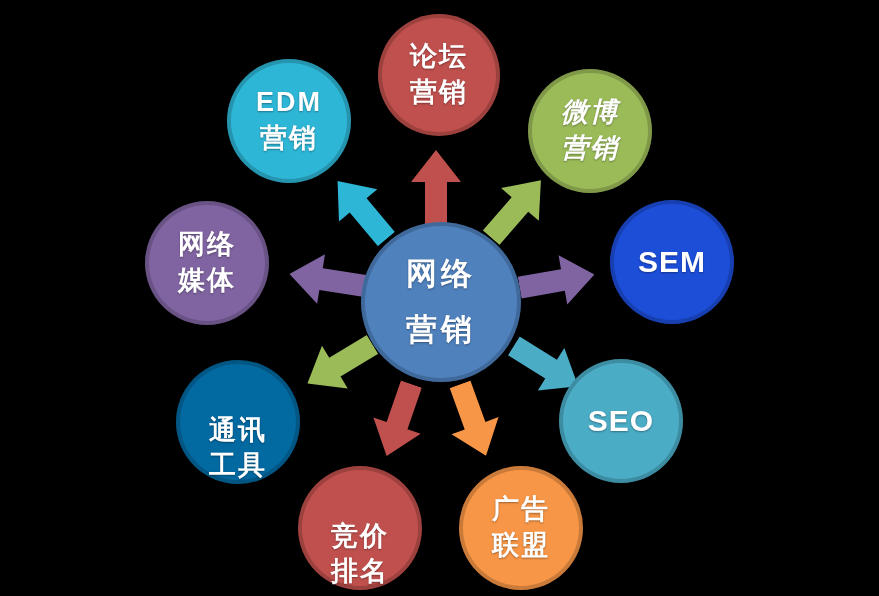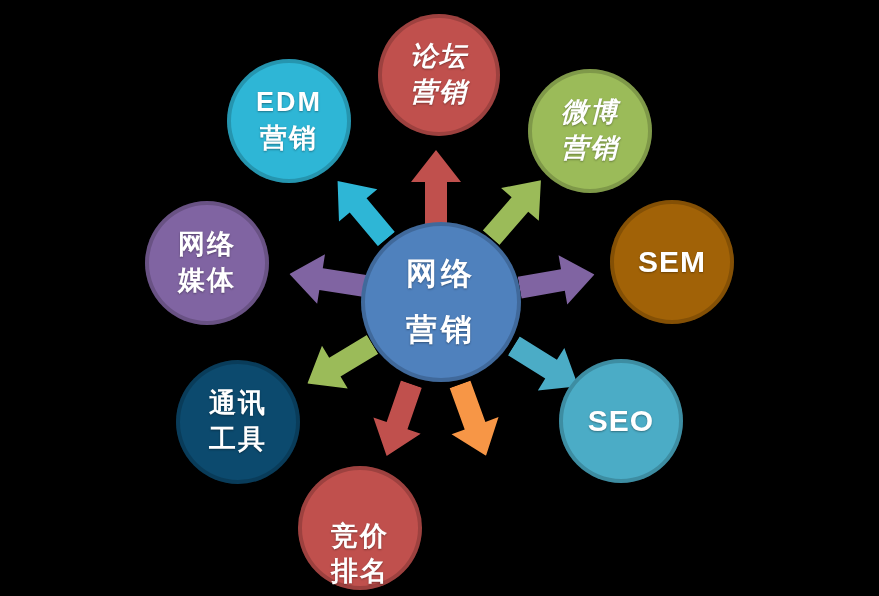--- a/index.html
+++ b/index.html
@@ -101,43 +101,47 @@
     </div>
     <div class="arrow" style="left: 435px; top: 394px; transform: rotate(70deg);">
       <svg width="76" height="52" viewBox="0 0 76 52">
         <polygon points="0,15 44,15 44,1 76,26 44,51 44,37 0,37" fill="#f79646"></polygon>
       </svg>
     </div>
     <div class="circle center-node" style="left: 361px; top: 222px; width: 160px; height: 160px; background: rgb(79, 129, 189);">
       <div class="label-line">网络</div>
       <div class="label-line">营销</div>
     </div>
-    <div class="circle node" style="left: 378px; top: 14px; width: 122px; height: 122px; background: rgb(192, 80, 77); font-style: italic;">
+    <div class="circle node" style="left: 378px; top: 14px; width: 122px; height: 122px; background: rgb(192, 80, 77);">
       <div class="label-line">论坛</div>
       <div class="label-line">营销</div>
     </div>
     <div class="circle node" style="left: 227px; top: 59px; width: 124px; height: 124px; background: rgb(46, 182, 214);">
       <div class="label-line">EDM</div>
       <div class="label-line">营销</div>
     </div>
     <div class="circle node" style="left: 528px; top: 69px; width: 124px; height: 124px; background: rgb(155, 187, 89); font-style: italic;">
       <div class="label-line">微博</div>
       <div class="label-line">营销</div>
     </div>
     <div class="circle node" style="left: 145px; top: 201px; width: 124px; height: 124px; background: rgb(128, 100, 162);">
       <div class="label-line">网络</div>
       <div class="label-line">媒体</div>
     </div>
-    <div class="circle node" style="left: 610px; top: 200px; width: 124px; height: 124px; background: #a16207;">
+    <div class="circle node" style="left: 610px; top: 200px; width: 124px; height: 124px; background: #1d4ed8;">
       <div class="label-line">SEM</div>
     </div>
-    <div class="circle node" style="left: 176px; top: 360px; width: 124px; height: 124px; background: #0c4a6e;">
+    <div class="circle node" style="left: 176px; top: 360px; width: 124px; height: 124px; background: #0369a1; justify-content: flex-end;">
       <div class="label-line">通讯</div>
       <div class="label-line">工具</div>
     </div>
     <div class="circle node" style="left: 559px; top: 359px; width: 124px; height: 124px; background: rgb(75, 172, 198);">
       <div class="label-line">SEO</div>
     </div>
     <div class="circle node" style="left: 298px; top: 466px; width: 124px; height: 124px; background: rgb(192, 80, 77); justify-content: flex-end;">
       <div class="label-line">竞价</div>
       <div class="label-line">排名</div>
     </div>
+    <div class="circle node" style="left: 459px; top: 466px; width: 124px; height: 124px; background: rgb(247, 150, 70);">
+      <div class="label-line">广告</div>
+      <div class="label-line">联盟</div>
+    </div>
   </div>
 
 </body></html>

